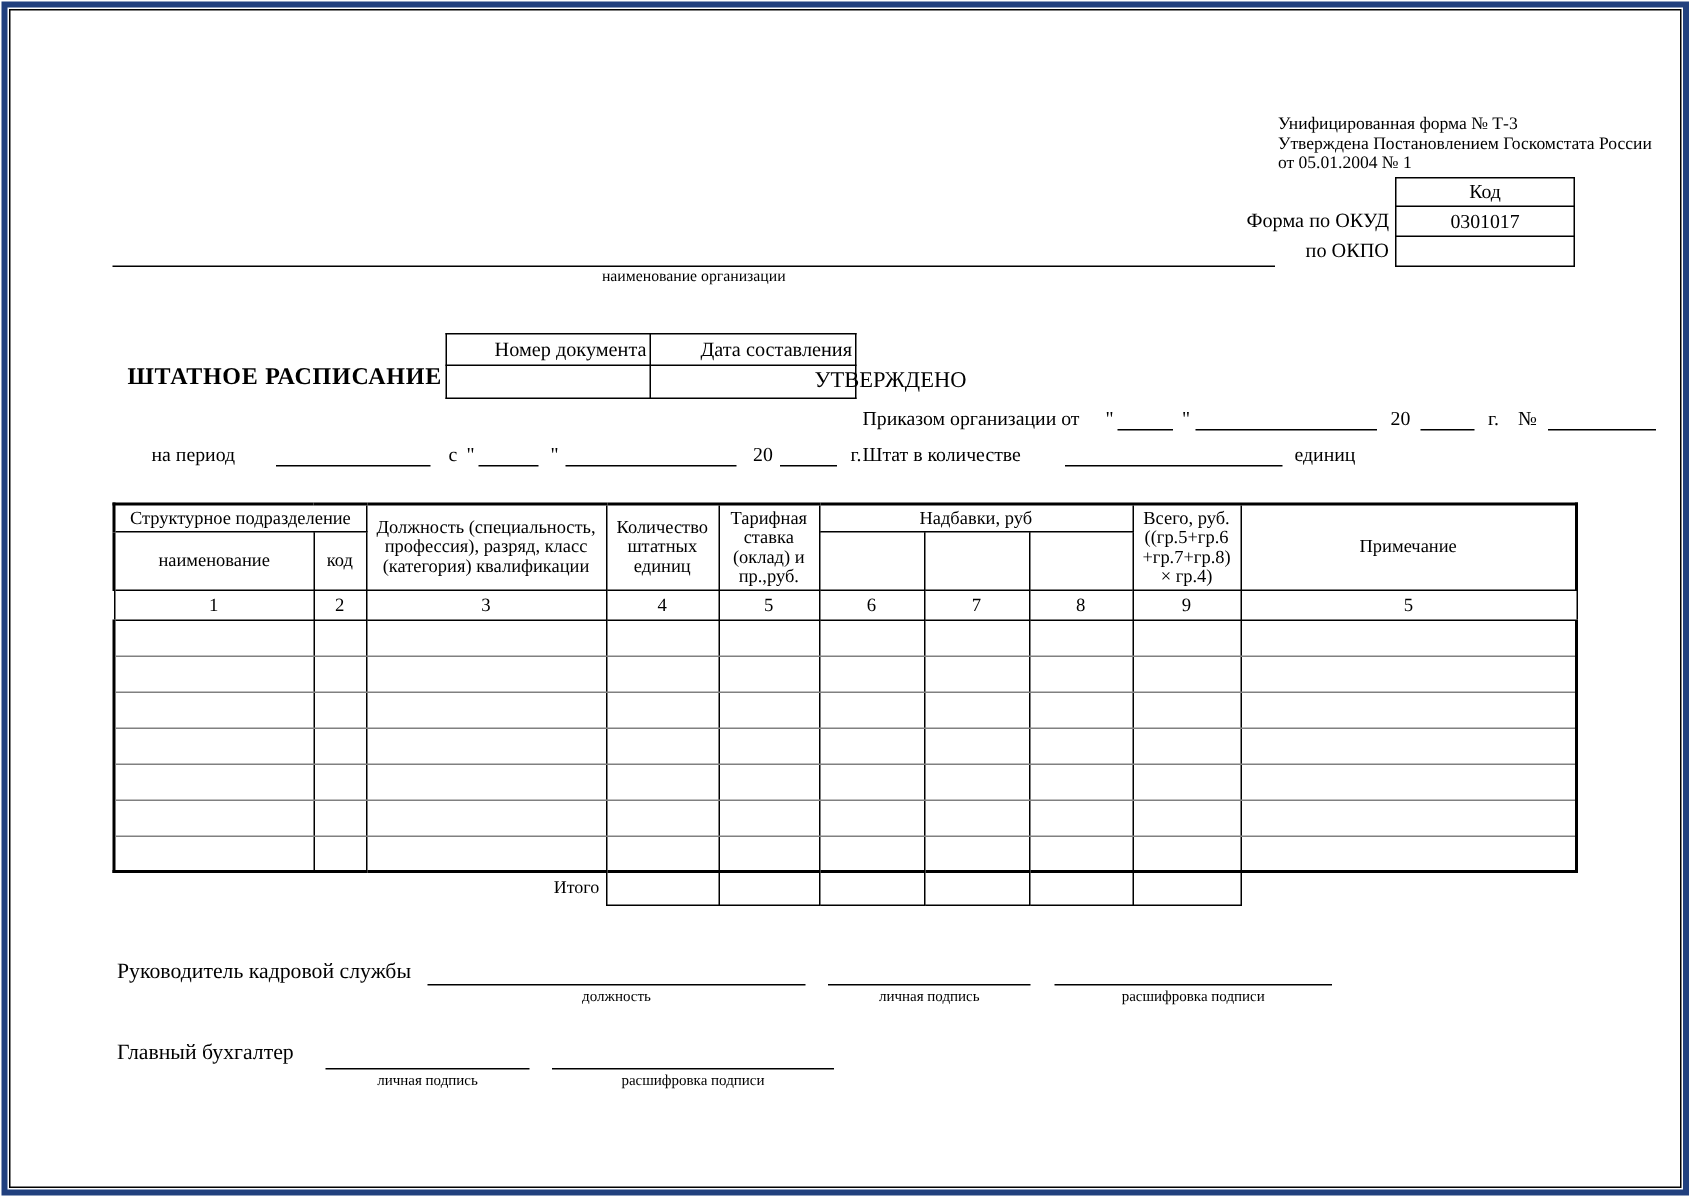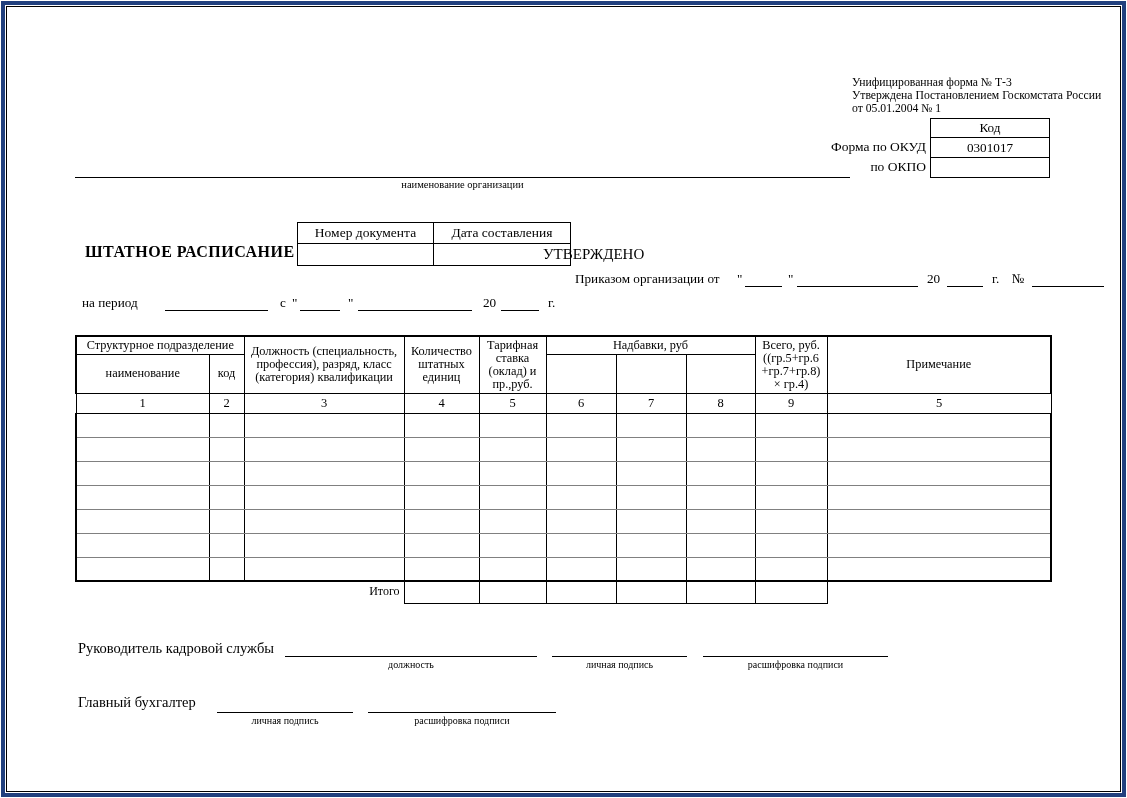--- a/index.html
+++ b/index.html
@@ -25,32 +25,32 @@
   .okud-label { left:726px; top:139px; width:200px; text-align:right; font-size:13.5px; }
   .okpo-label { left:726px; top:159px; width:200px; text-align:right; font-size:13.5px; }
 
   
   .org-line { left:75px; top:162px; width:775px; height:15px; border-bottom:1px solid #000; }
   .org-caption { left:75px; top:179px; width:775px; text-align:center; font-size:10.5px; }
 
   
   .doc-title { left:85px; top:243px; font-size:16px; font-weight:bold; letter-spacing:.5px; }
   #doctable { position:absolute; left:297px; top:222px; width:263px; border-collapse:collapse; table-layout:fixed; }
-  #doctable td { border:1px solid #000; text-align:center; font-size:13.5px; padding:0 2px;margin-top:21px; }
+  #doctable td { border:1px solid #000; text-align:right; font-size:13.5px; padding:0 2px;margin-top:21px; }
   #doctable tr.dr1 { height:21px; }
   #doctable tr.dr2 { height:22px; }
 
   
   .approved-heading { left:543px; top:246px; font-size:15px; }
   .line-row { position:absolute; height:18px; font-size:13.2px; }
   .line-row span { position:absolute; top:0; white-space:nowrap; }
   .blank { position:absolute; top:0; height:15px; border-bottom:1px solid #000; }
   #order-row { left:575px; top:271px; width:540px; }
   #staff-row { left:575px; top:295px; width:540px; }
-  #period-row { left:82px; top:295px; width:500px; }
+  #period-row { left:101px; top:295px; width:500px; }
 
   
   .tablewrap { position:absolute; left:75px; top:335px; width:980px; }
   #maintable { border-collapse:collapse; table-layout:fixed; width:975px; }
   #maintable td { text-align:center; vertical-align:middle; padding:0; }
   #maintable thead td { border:1px solid #000; font-size:12.3px; line-height:13px; padding:1px 2px; }
   #maintable tr.h1 td { border-top:2px solid #000; }
   #maintable tr.h1 { height:18px; }
   #maintable tr.h2 { height:39px; }
   #maintable tr.nums { height:20px; }
@@ -125,20 +125,25 @@
     <span class="blank" style="left:170px;width:37px"></span>
     <span style="left:213px">"</span>
     <span class="blank" style="left:222px;width:121px"></span>
     <span style="left:352px">20</span>
     <span class="blank" style="left:372px;width:36px"></span>
     <span style="left:417px">г.</span>
     <span style="left:437px">№</span>
     <span class="blank" style="left:457px;width:72px"></span>
   </div>
 
+  <div class="line-row" id="staff-row">
+    <span style="left:0">Штат в количестве</span>
+    <span class="blank" style="left:135px;width:145px"></span>
+    <span style="left:288px">единиц</span>
+  </div>
 
   <div class="line-row" id="period-row">
     <span style="left:0">на период</span>
     <span class="blank" style="left:83px;width:103px"></span>
     <span style="left:198px">с</span>
     <span style="left:210px">"</span>
     <span class="blank" style="left:218px;width:40px"></span>
     <span style="left:266px">"</span>
     <span class="blank" style="left:276px;width:114px"></span>
     <span style="left:401px">20</span>

